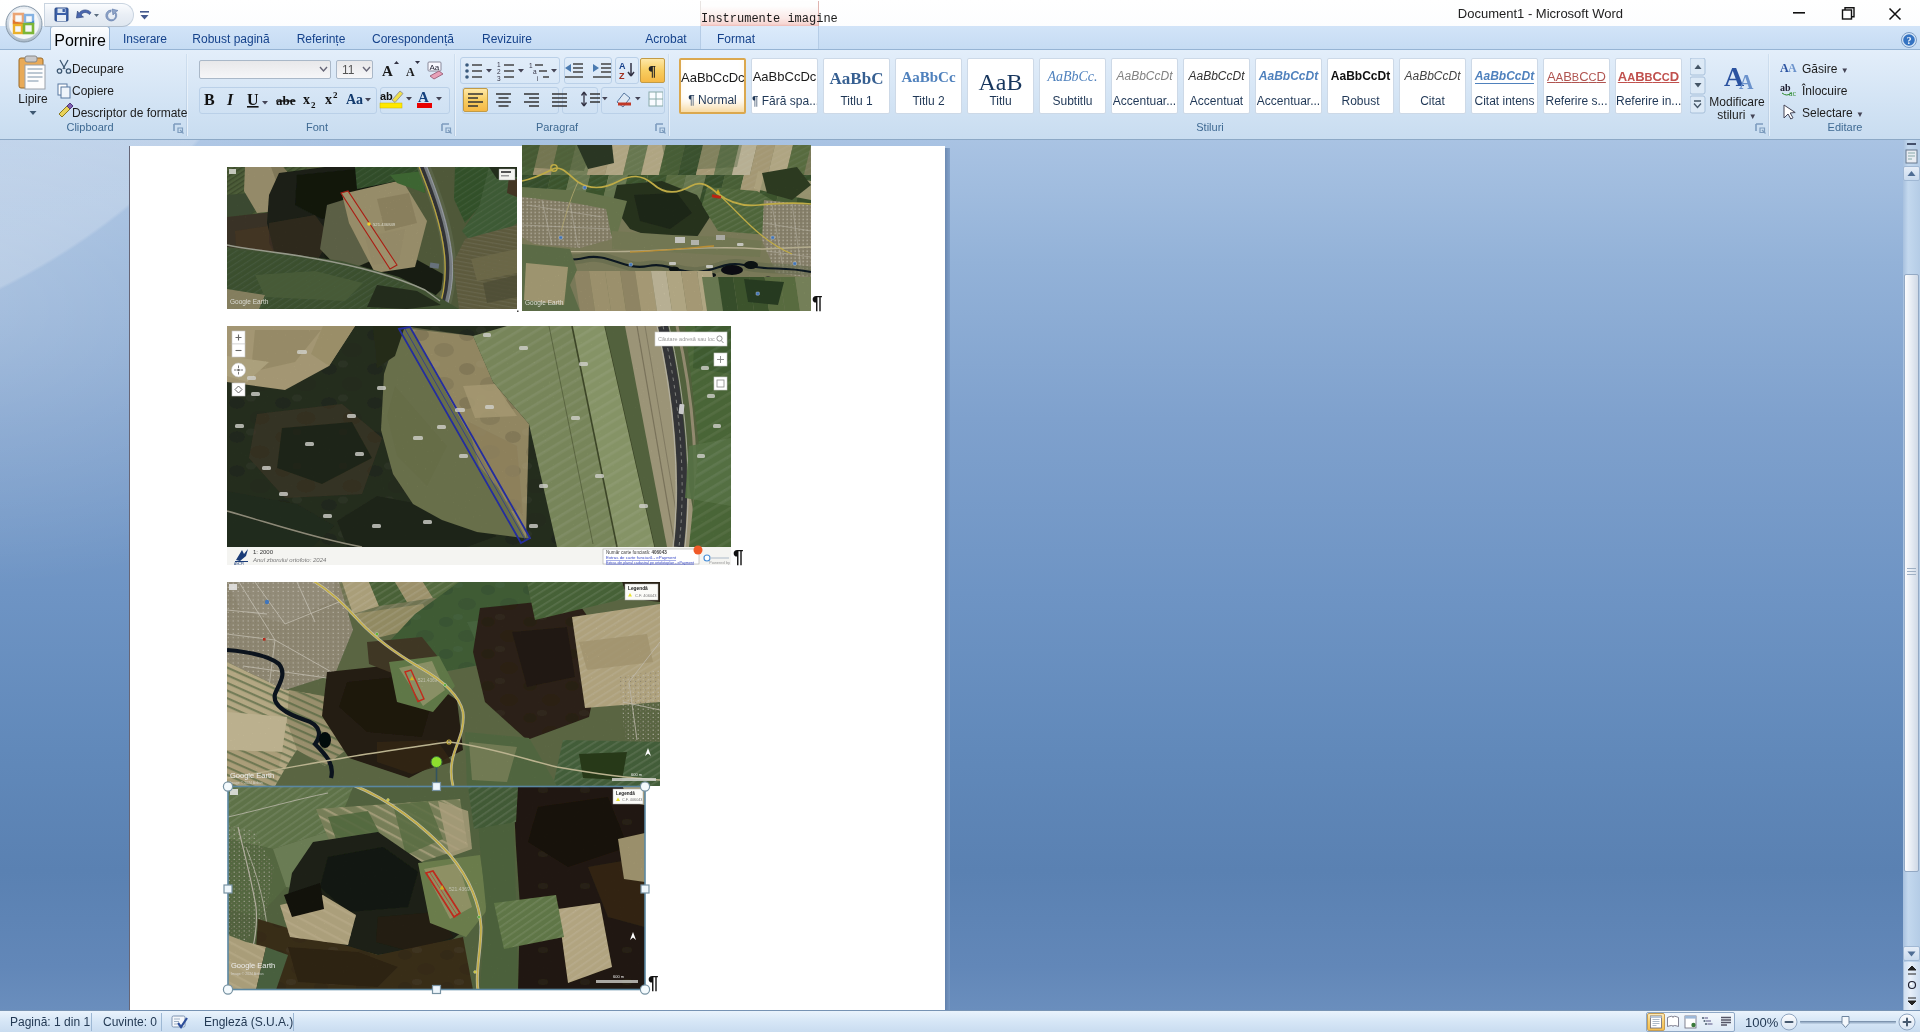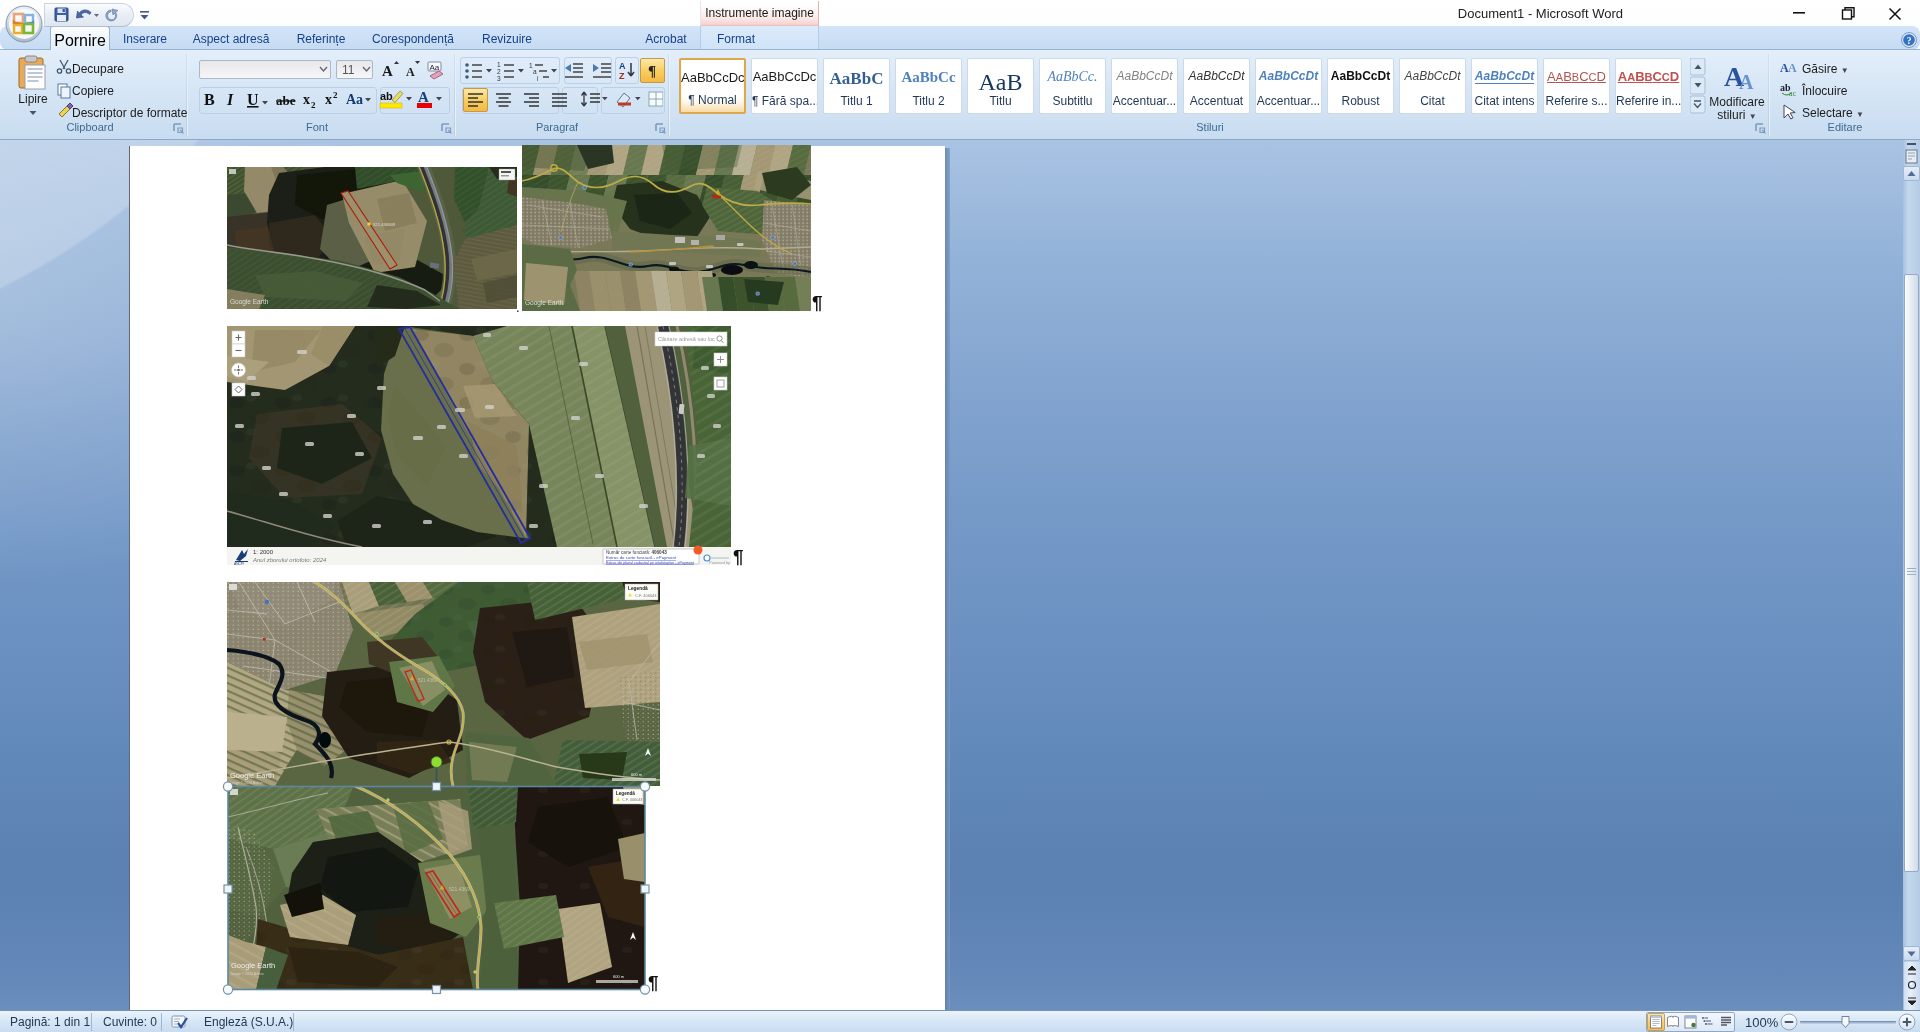--- a/index.html
+++ b/index.html
@@ -6,23 +6,23 @@
 html,body { width:1920px; height:1032px; overflow:hidden; font-family:"Liberation Sans",sans-serif; }
 #app { position:absolute; top:0; left:0; width:1920px; height:1032px; background:#fff; }
 
 #titlebar { position:absolute; top:0; left:0; width:1920px; height:29px; background:linear-gradient(#ffffff,#fcfdfe); }
 #title-text { position:absolute; top:6px; left:0; width:1623px; text-align:right; font-size:13px; color:#222; }
 .winbtn { position:absolute; top:0; width:46px; height:27px; }
 
 #ctx-head { position:absolute; left:700px; top:1px; width:119px; height:25px;
   background:linear-gradient(#fefefe 20%, #fae8e6 70%, #f6d5d2 92%, #eebbb6 100%);
   border-left:1px solid #e8e4e2; border-right:1px solid #e0b4b0; }
-#ctx-head span { display:block; text-align:center; font-size:12px; color:#1a1a1a; margin-top:5px; white-space:nowrap;}
-
-#tabrow { position:absolute; top:26px; left:0; width:1920px; height:24px; background:linear-gradient(#d2e4f8,#c5dbf3);border-radius:8px; }
+#ctx-head span { display:block; text-align:center; font-size:12px; color:#1a1a1a; margin-top:11px; white-space:nowrap;font-family:Liberation Mono, monospace;}
+
+#tabrow { position:absolute; top:26px; left:0; width:1920px; height:24px; background:linear-gradient(#d2e4f8,#c5dbf3); }
 #tabrow .botline{ position:absolute; bottom:0; left:0; width:100%; height:1px; background:#96b4d4;}
 .tab { position:absolute; top:2px; height:22px; font-size:12px; color:#15428b; text-align:center; padding-top:4px; }
 #tab-active { position:absolute; left:50px; top:26px; width:60px; height:24px; background:linear-gradient(#fdfeff,#f1f6fc 45%, #e4eefa); border:1px solid #96b4d4; border-bottom:none; border-radius:3px 3px 0 0; color:#000; font-size:16px; text-align:center; padding-top:5px; }
 #ctx-tabbg { position:absolute; left:700px; top:0; width:119px; height:24px; background:linear-gradient(#dcebfb,#cfe2f7); border-left:1px solid #b5cce6; border-right:1px solid #b5cce6;}
 
 #ribbon { position:absolute; top:50px; left:0; width:1920px; height:90px; background:linear-gradient(#e3eefa,#d2e3f4 60%,#c8dcf0); }
 #ribbon .rib-bot { position:absolute; bottom:0; left:0; width:100%; height:1px; background:#8ca8c6; }
 .group-sep { position:absolute; top:4px; height:82px; width:2px; background:linear-gradient(#cfdfef,#b9cde3); border-right:1px solid #e8f1fa; }
 .grouplabel { position:absolute; top:71px; height:16px; font-size:11px; color:#3e6992; text-align:center; }
 .dlauncher { position:absolute; top:72px; width:13px; height:13px; }
@@ -44,21 +44,21 @@
   <div id="titlebar">
     <div id="title-text">Document1 - Microsoft Word</div>
   </div>
   <div id="ctx-head">
       <span>Instrumente imagine</span>
     </div>
   <div id="tabrow">
     <div id="ctx-tabbg"></div>
     <div class="botline"></div>
     <div class="tab" style="left:118px;width:54px;">Inserare</div>
-    <div class="tab" style="left:188px;width:86px;">Aspect adresă</div>
+    <div class="tab" style="left:188px;width:86px;">Robust pagină</div>
     <div class="tab" style="left:290px;width:62px;">Referințe</div>
     <div class="tab" style="left:366px;width:94px;">Corespondență</div>
     <div class="tab" style="left:476px;width:62px;">Revizuire</div>
     <div class="tab" style="left:552px;width:74px;margin-top:44px;">Vizualizare</div>
     <div class="tab" style="left:640px;width:52px;">Acrobat</div>
     <div class="tab" style="left:689px;width:94px;">Format</div>
   </div>
   <div id="tab-active">Pornire</div>
 
   <svg style="position:absolute;left:5px;top:5px" width="38" height="38" viewBox="0 0 38 38">

